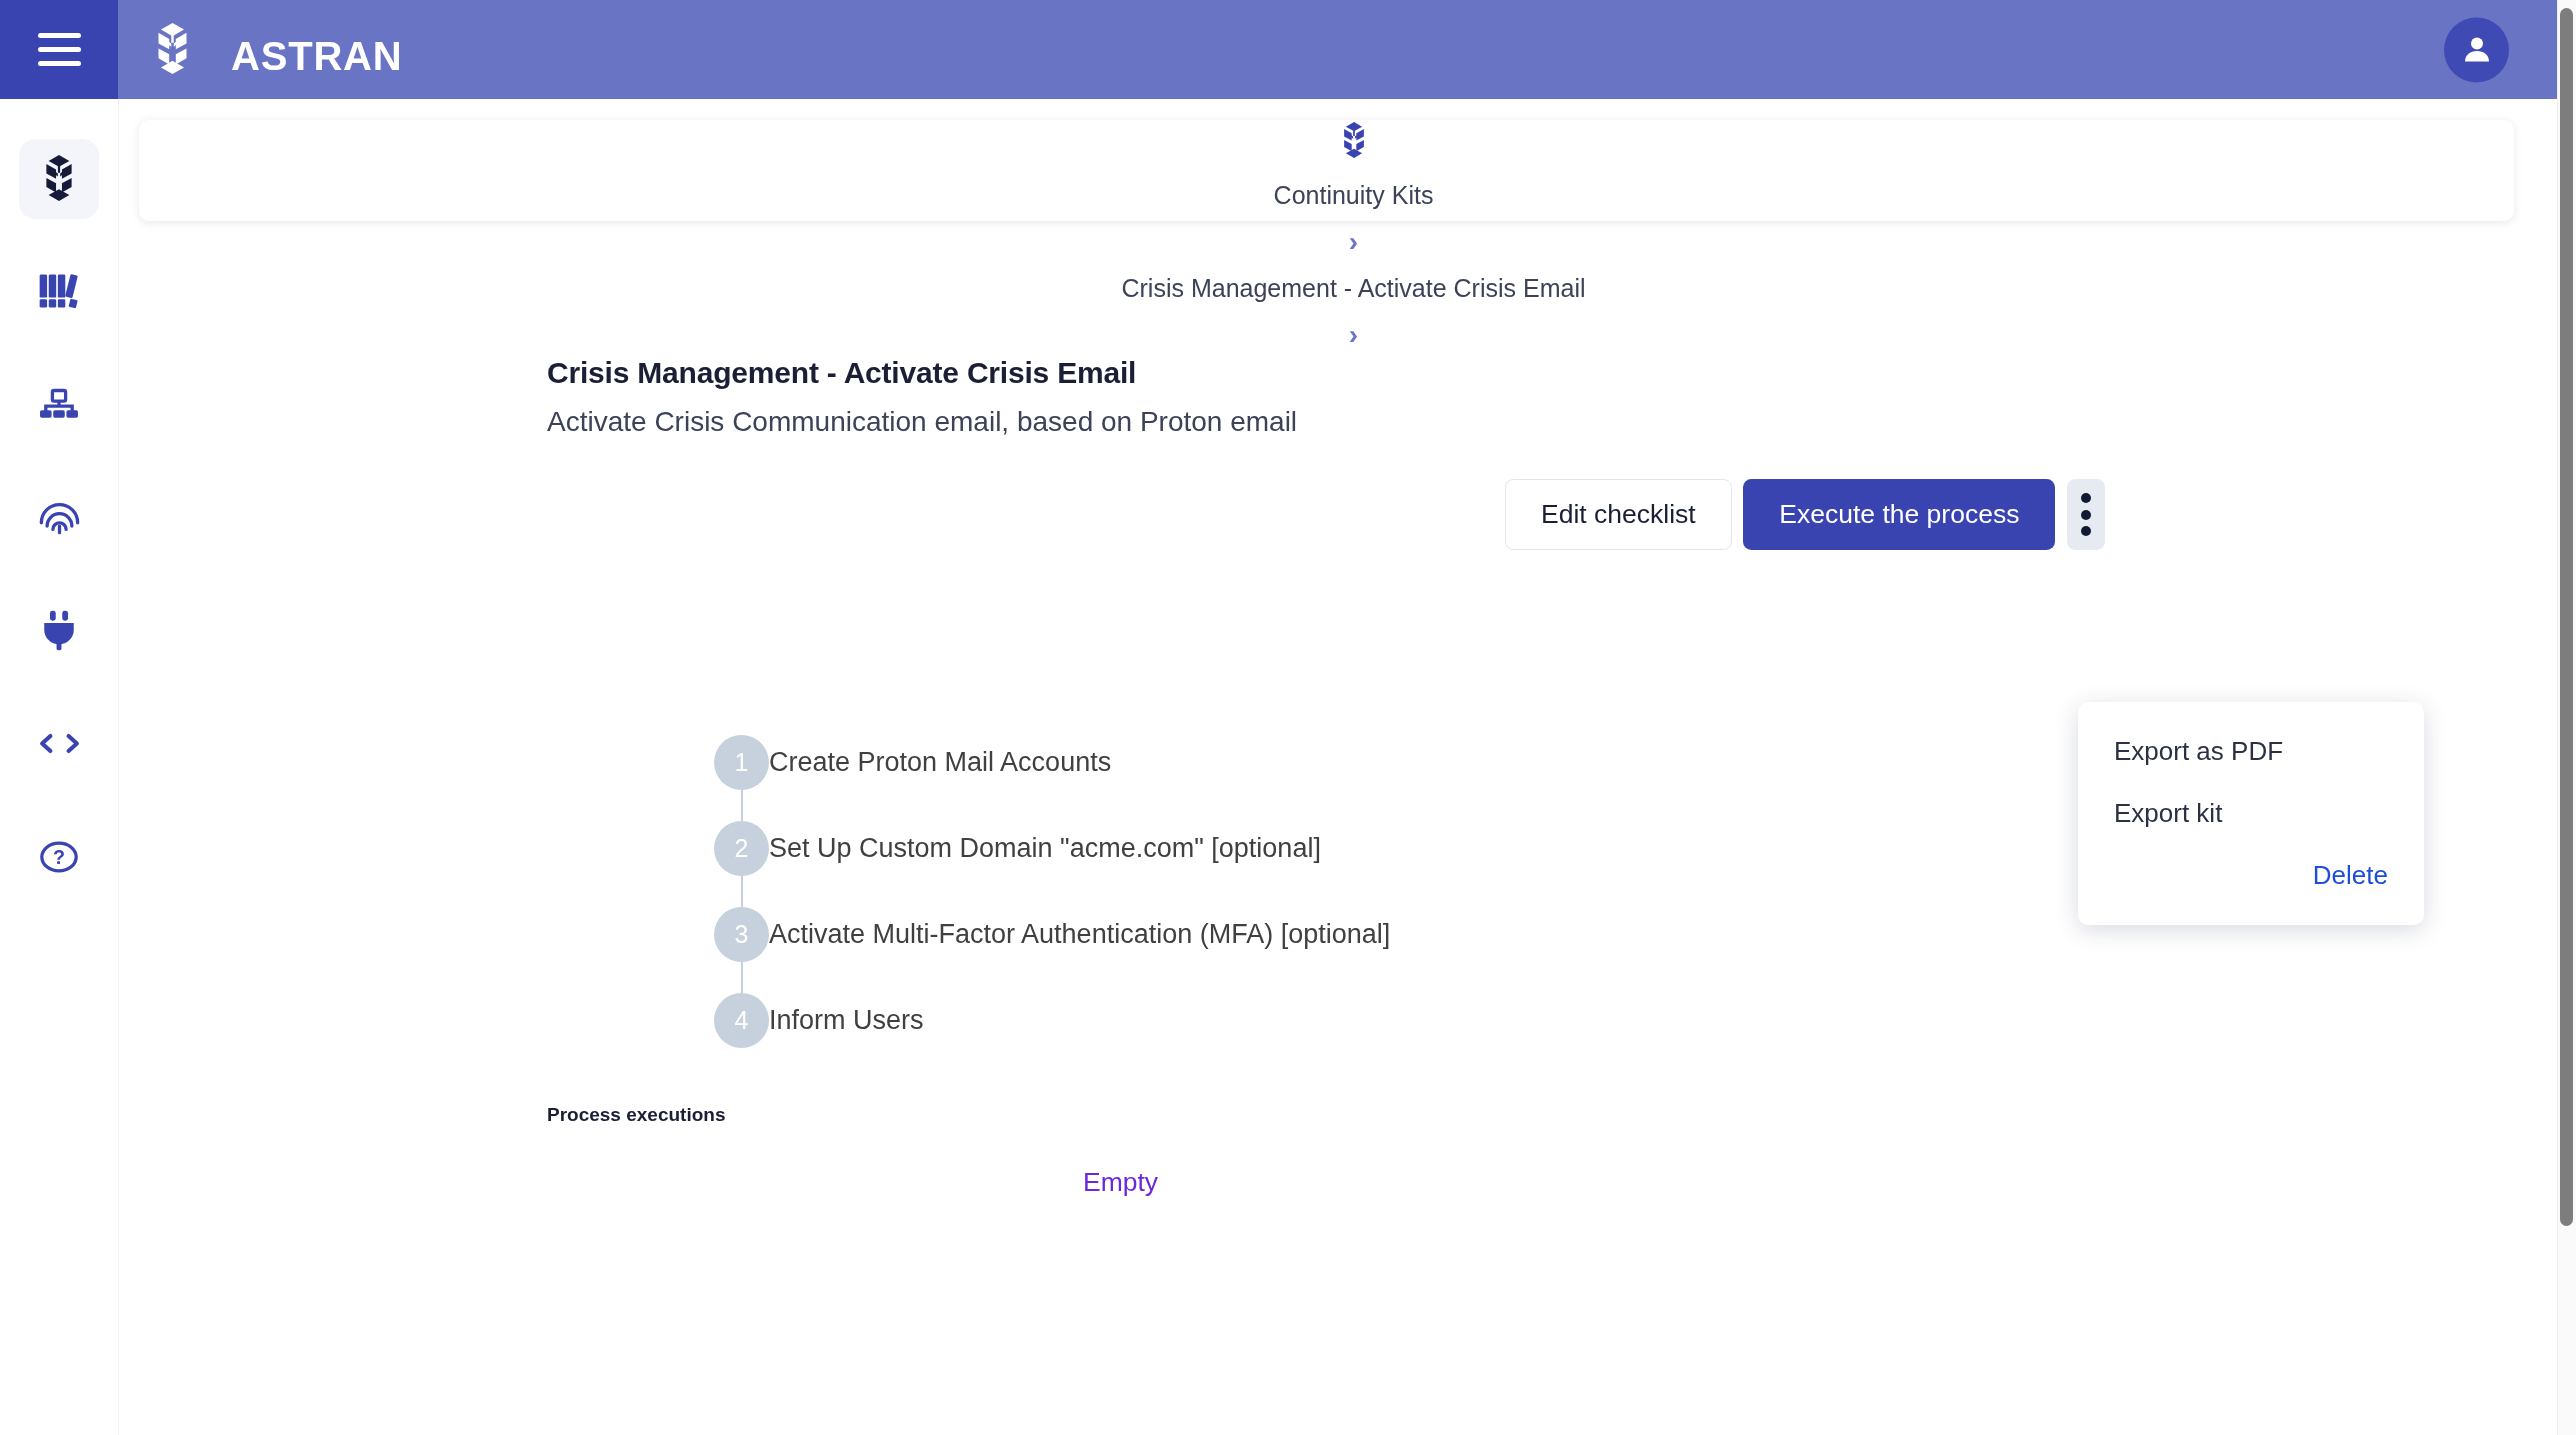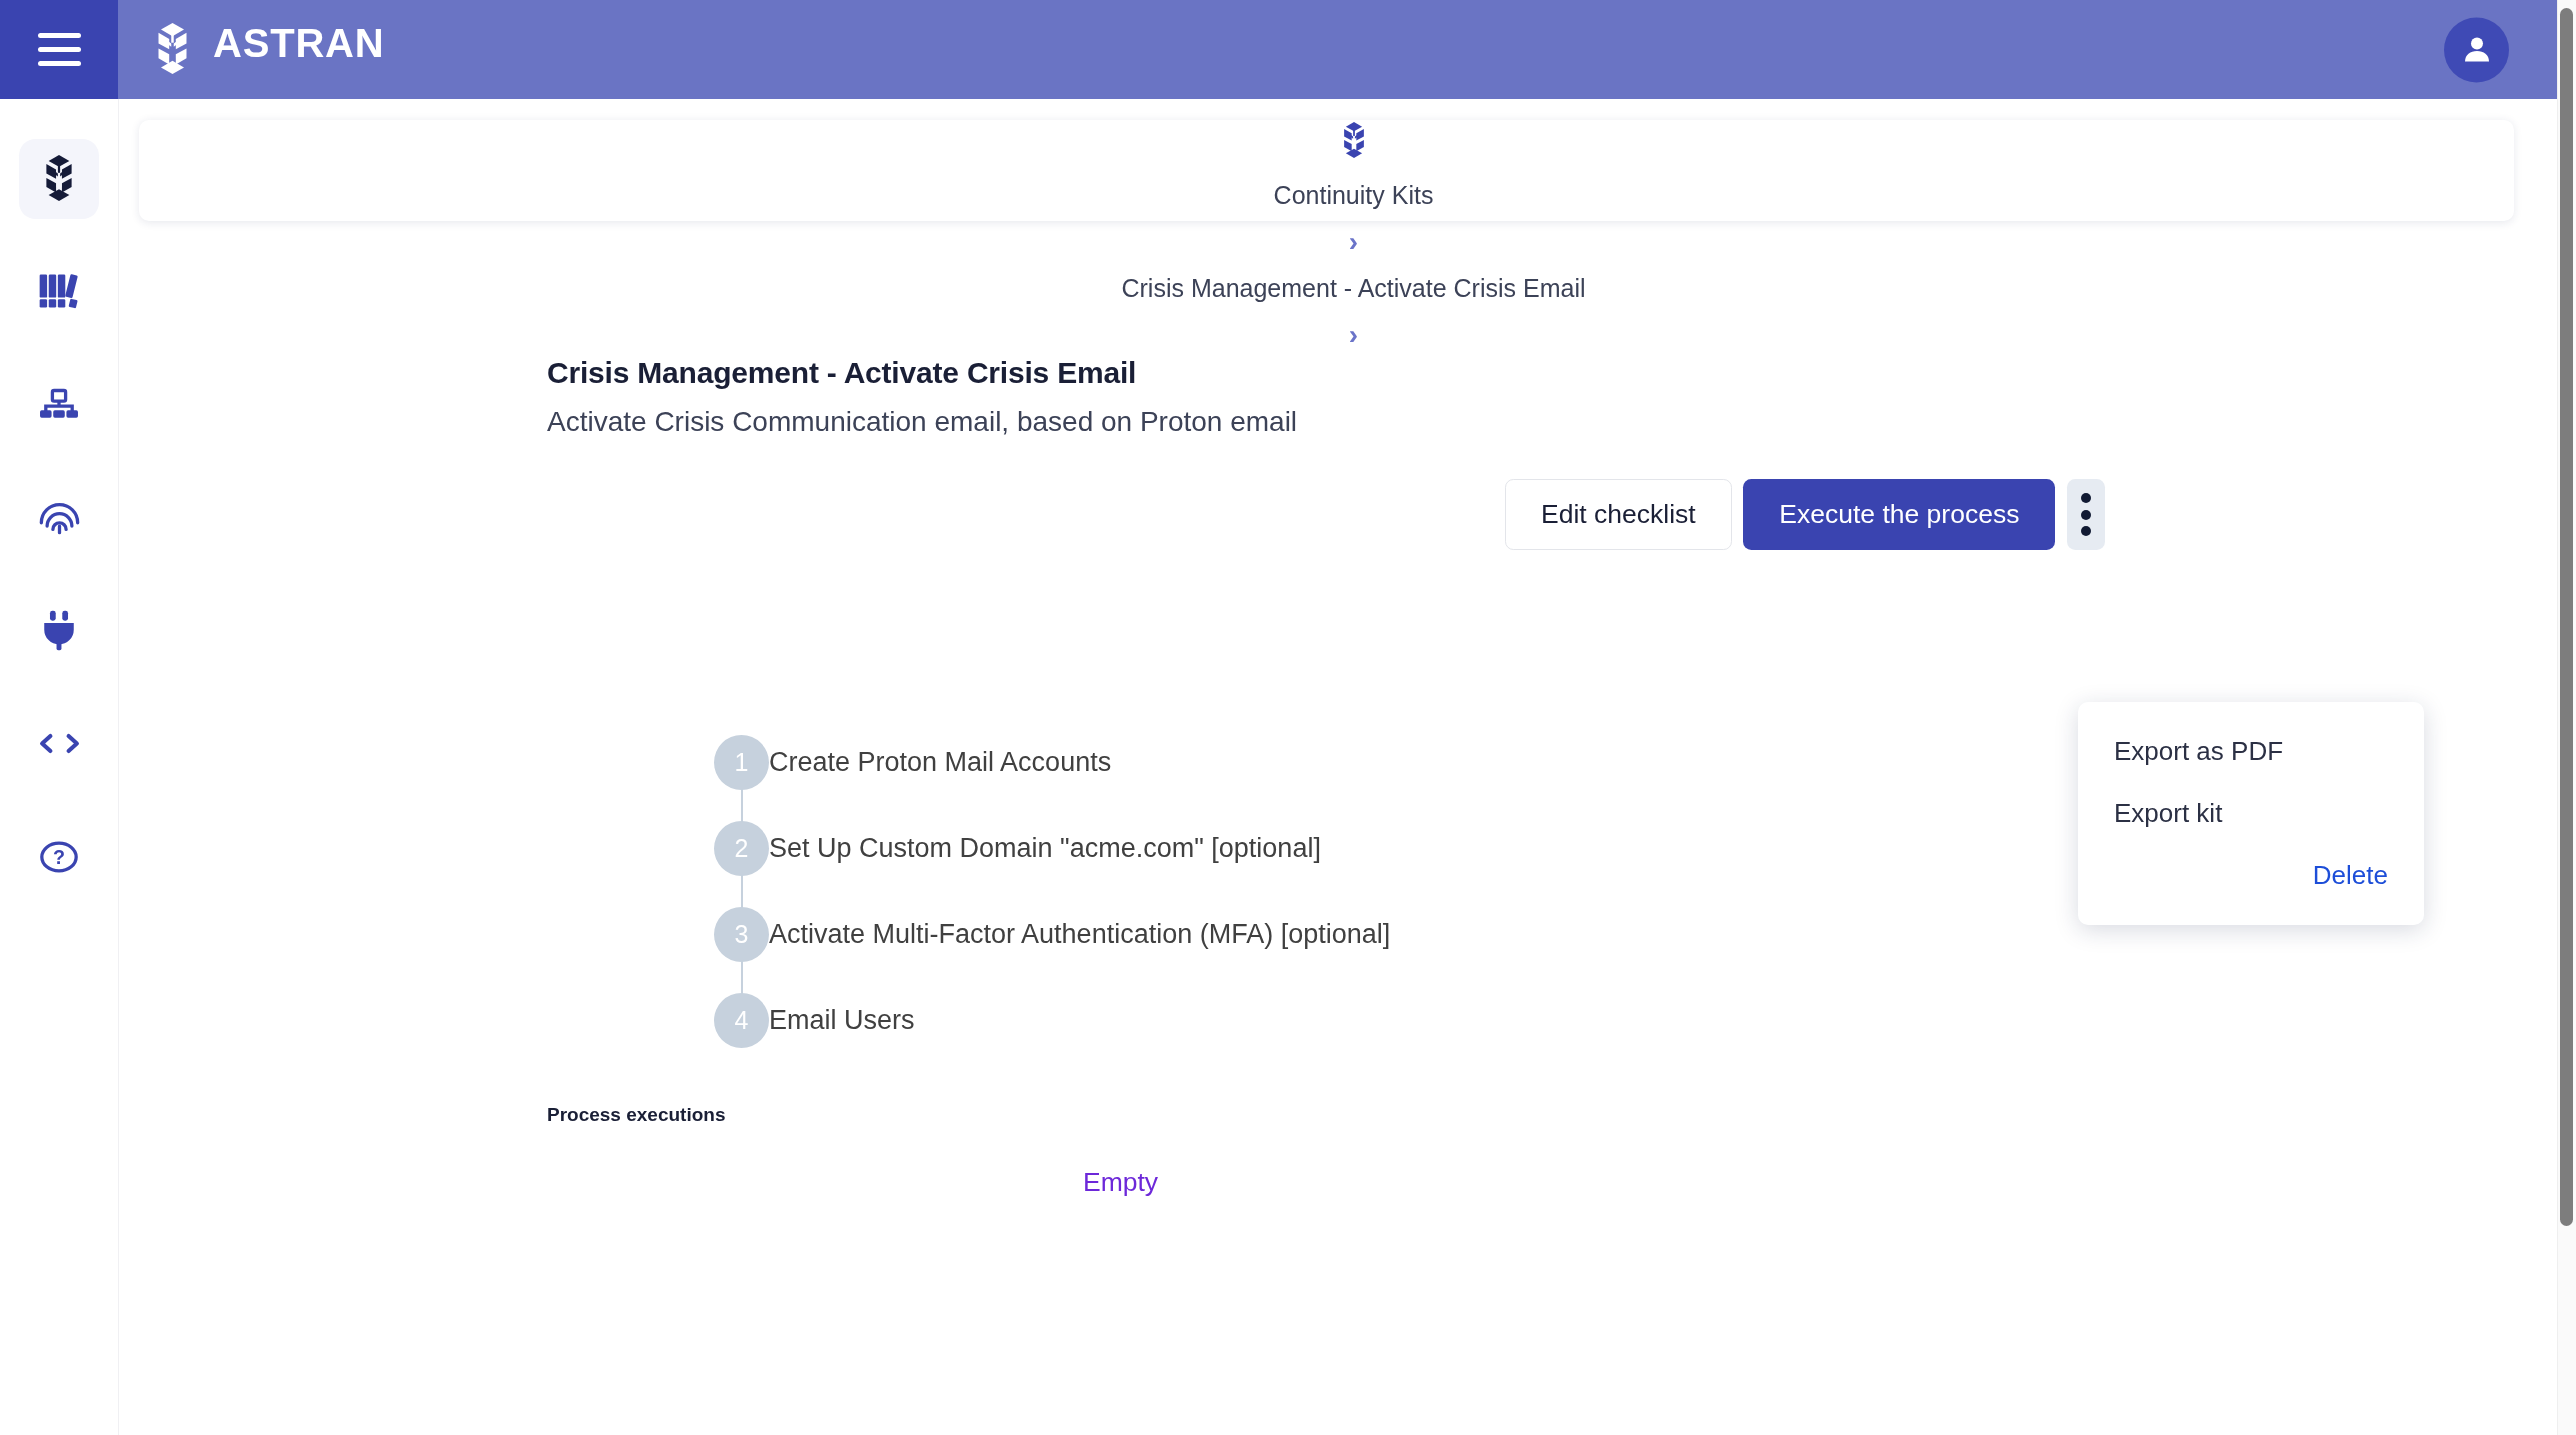--- a/index.html
+++ b/index.html
@@ -51,22 +51,22 @@
   .brand-zone {
     flex: 1;
     background: #6a74c4;
     display: flex;
     align-items: center;
     padding-left: 29px;
     position: relative;
   }
   .brand {
     display: flex;
-    align-items: flex-start;
-    gap: 15px;
+    align-items: flex-end;
+    gap: 33px;
     cursor: pointer;
   }
   .brand-text {
     color: #ffffff;
     font-size: 40px;
     font-weight: bold;
     letter-spacing: 0.8px;
   }
   .avatar {
     position: absolute;
@@ -535,21 +535,21 @@
             <div class="step-label">Set Up Custom Domain "acme.com" [optional]</div>
           </div>
 
           <div class="step">
             <div class="step-circle">3</div>
             <div class="step-label">Activate Multi-Factor Authentication (MFA) [optional]</div>
           </div>
 
           <div class="step">
             <div class="step-circle">4</div>
-            <div class="step-label">Email Users</div>
+            <div class="step-label">Inform Users</div>
           </div>
         </div>
       </div>
 
       <div class="section-title">Process executions</div>
       <div class="empty-text">Empty</div>
 
     </div>
   </div>
 

